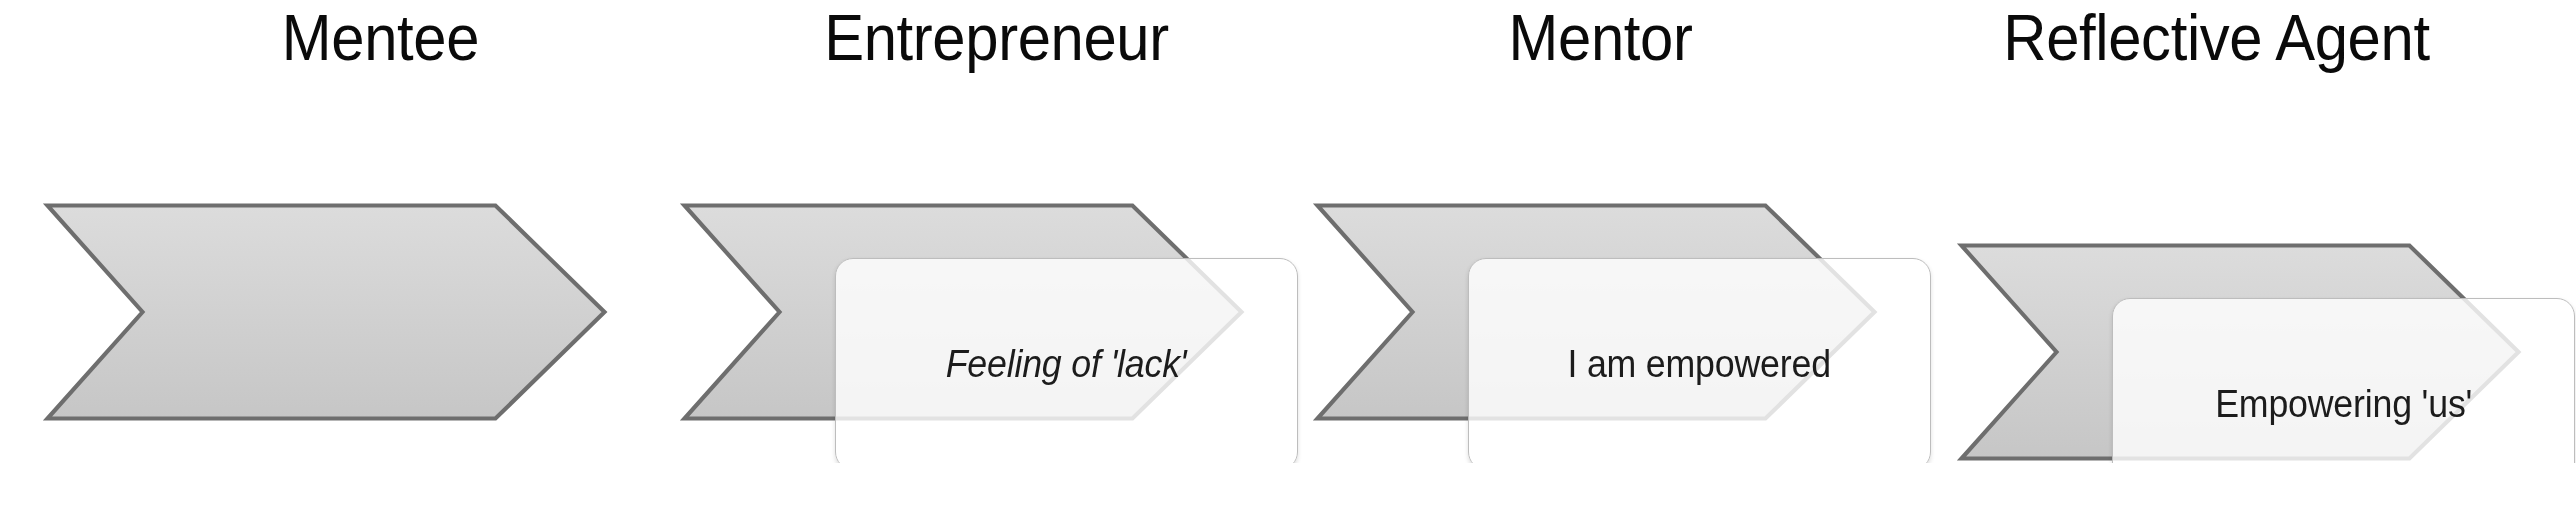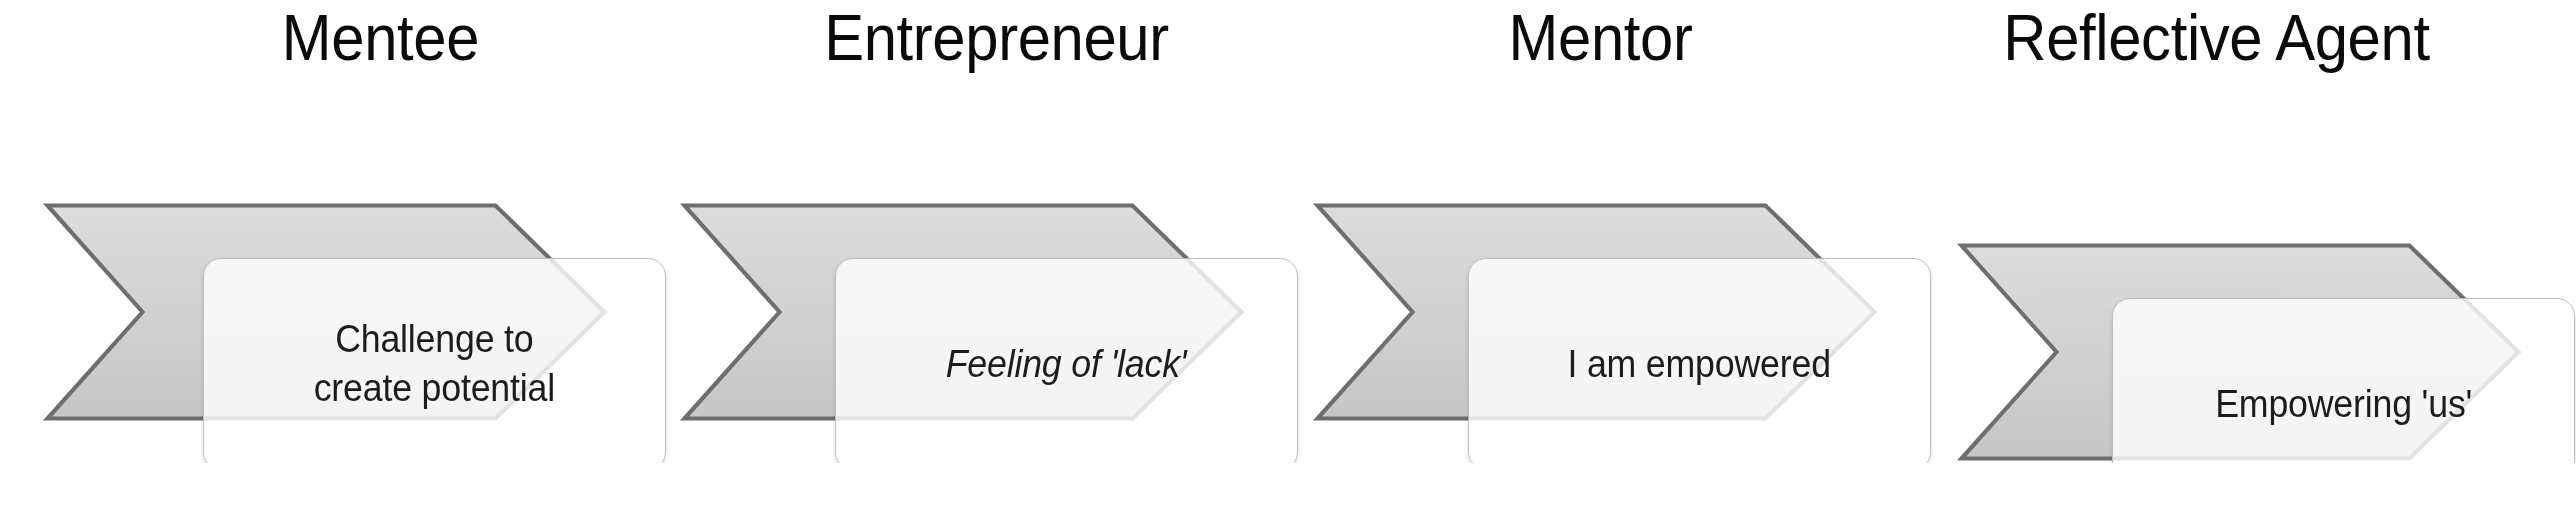--- a/index.html
+++ b/index.html
@@ -99,24 +99,20 @@
         <svg class="chevron-svg" viewBox="0 0 680 264" preserveAspectRatio="none">
           <defs>
             <linearGradient id="chevGrad0" x1="0" y1="0" x2="0" y2="1">
               <stop offset="0%" stop-color="#dcdcdc"></stop>
               <stop offset="100%" stop-color="#c6c6c6"></stop>
             </linearGradient>
           </defs>
           <polygon points="3,3 545,3 677,132 545,261 3,261 118,132" fill="url(#chevGrad0)" stroke="#6e6e6e" stroke-width="5" stroke-linejoin="miter"></polygon>
         </svg>
       </div>
-      <div class="label-box" style="left: 203px;">
-        <div class="label-text">Challenge to
-create potential</div>
-      </div>
     </div>
     <div class="stage-title" style="left: 583px; width: 827px;">Entrepreneur</div>
     <div class="stage" style="left: 0px; width: 2576px; font-style: italic;">
       <div class="chevron-wrap" style="left: 682px;">
         <svg class="chevron-svg" viewBox="0 0 680 264" preserveAspectRatio="none">
           <defs>
             <linearGradient id="chevGrad1" x1="0" y1="0" x2="0" y2="1">
               <stop offset="0%" stop-color="#dcdcdc"></stop>
               <stop offset="100%" stop-color="#c6c6c6"></stop>
             </linearGradient>

